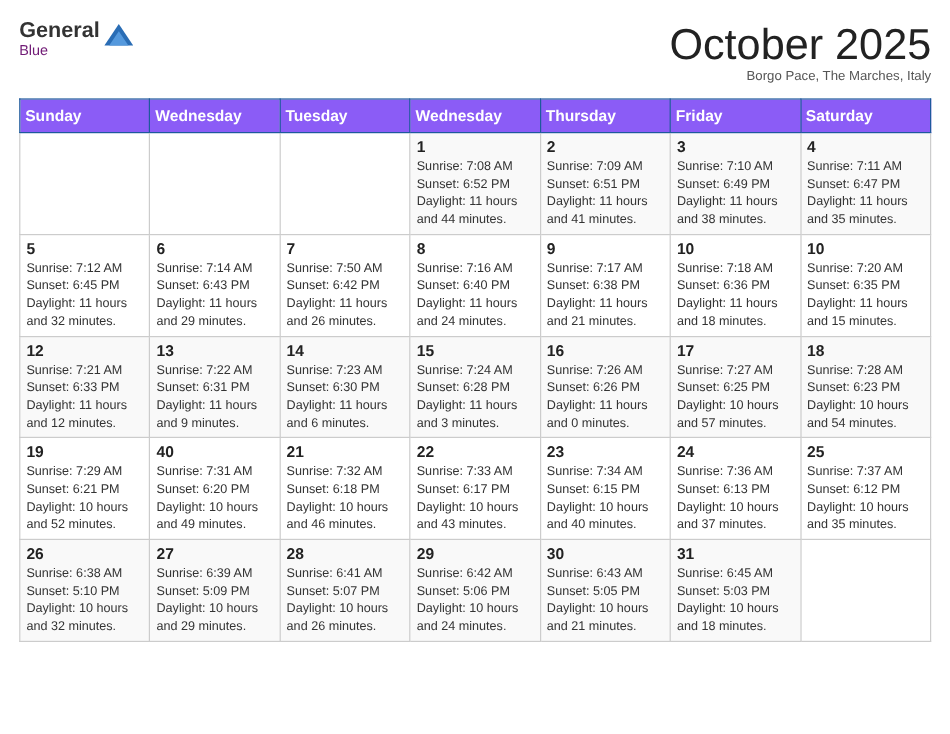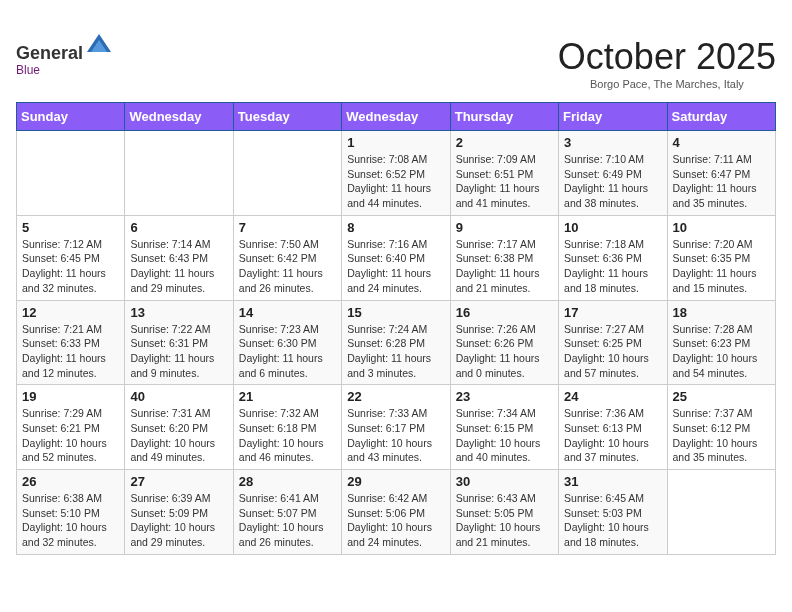--- a/index.html
+++ b/index.html
@@ -17,40 +17,38 @@
       margin-bottom: 12px;
     }
     .logo {
       display: flex;
       align-items: center;
     }
     .logo-text {
       display: flex;
       flex-direction: column;
       line-height: 1.1;
-      margin-top: 28px;
     }
     .logo-general {
       font-size: 18px;
       font-weight: bold;
       color: #333;
     }
     .logo-blue {
       font-size: 12px;
       font-weight: normal;
       color: #701a75;
     }
     .logo-icon {
       width: 28px;
       height: 28px;
       margin-left: 2px;
     }
     .title-block {
-      text-align: center;
-      margin-top: 20px;
+      text-align: right;
     }
     .month-title {
       font-size: 36px;
       font-weight: normal;
       color: #222;
     }
     .location {
       font-size: 11px;
       color: #555;
     }

